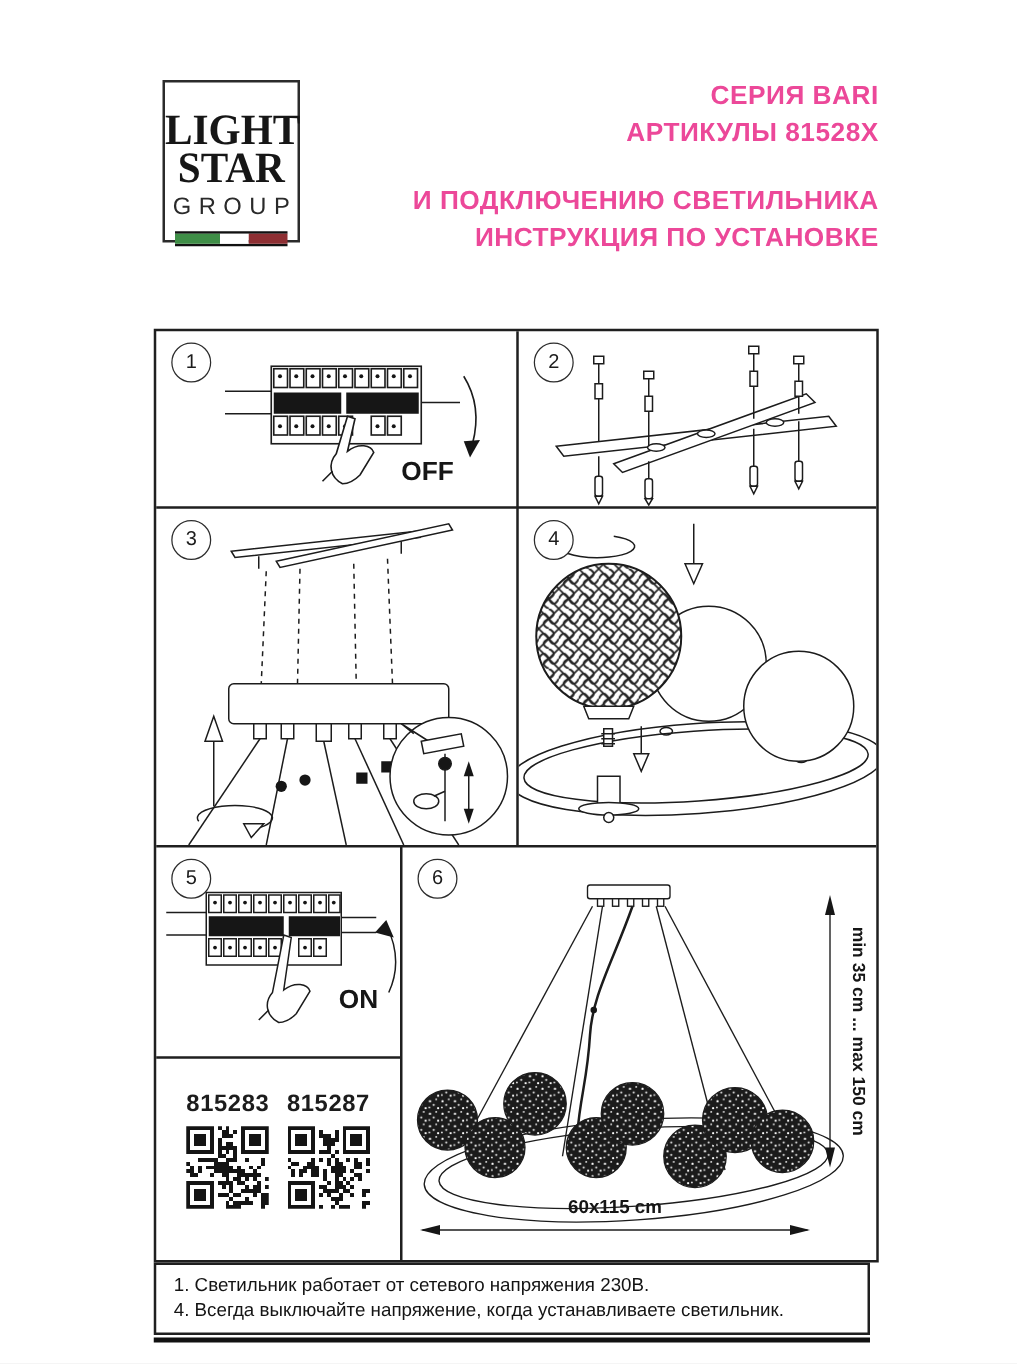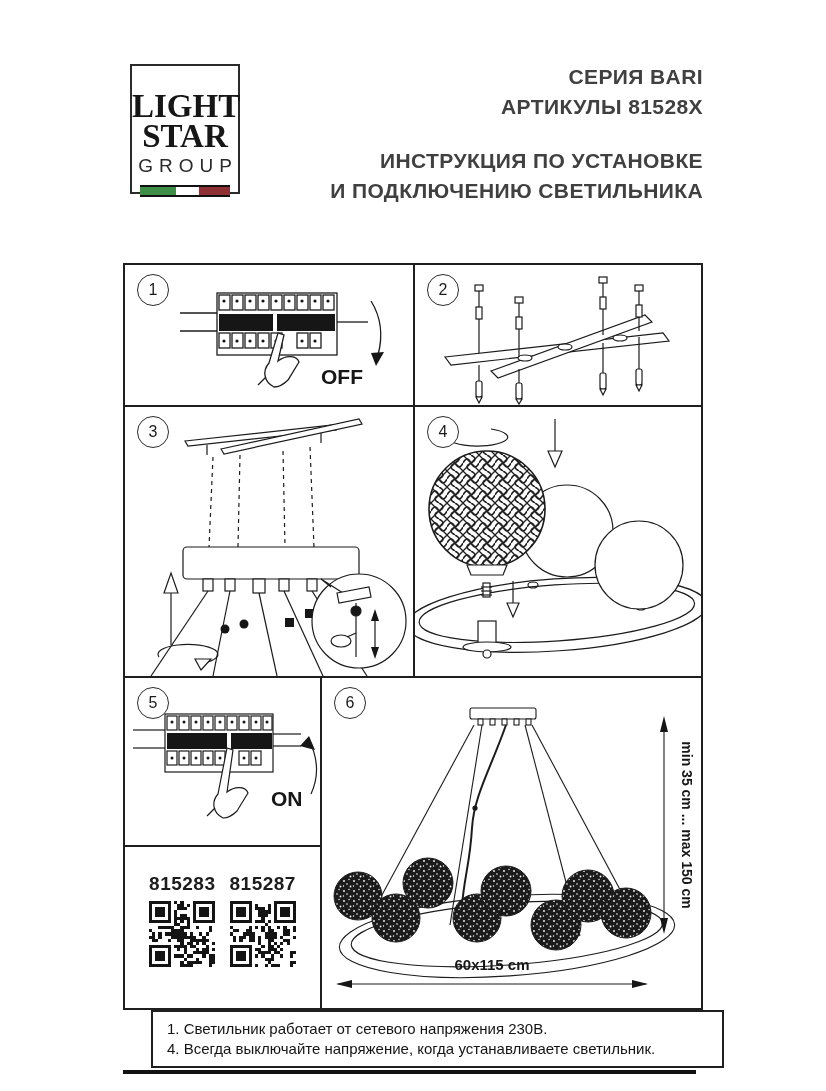--- a/index.html
+++ b/index.html
@@ -7,21 +7,21 @@
         font-family:"Liberation Sans",sans-serif;color:#1c1c1c;overflow:hidden;}
   
   .logo-box{position:absolute;left:130px;top:64px;width:110px;height:130px;
             border:2px solid #2b2b2b;box-sizing:border-box;text-align:center;padding-top:24px;}
   .logo-word{font-family:"Liberation Serif",serif;font-weight:bold;font-size:33px;line-height:30px;
              letter-spacing:0px;color:#161616;transform:scaleY(1.05);}
   .logo-group{font-size:19px;letter-spacing:6px;margin-top:5px;color:#2a2a2a;text-indent:6px;}
   .logo-flag{width:90px;height:8px;margin:8px auto 0;border-top:2px solid #111;border-bottom:2px solid #111;
              display:flex;}
   .flag-seg{height:100%;}
-  .hdr{position:absolute;right:123px;top:62px;text-align:right;font-weight:bold;color:#404040;}
+  .hdr{position:absolute;right:123px;top:62px;text-align:right;font-weight:bold;color:#ec4899;}
   .hdr-line{font-size:21px;line-height:30px;letter-spacing:0.4px;}
   .hdr-instr{margin-top:24px;font-size:22px;line-height:30px;letter-spacing:0.3px;}
   
   .grid{position:absolute;left:123px;top:263px;width:580px;height:747px;
         border:2px solid #1f1f1f;box-sizing:border-box;}
   .gline{position:absolute;background:#1f1f1f;}
   .cell{position:absolute;box-sizing:border-box;}
   .stepnum{position:absolute;left:12px;top:9px;width:30px;height:30px;border:1.7px solid #2c2c2c;
            border-radius:50%;display:flex;align-items:center;justify-content:center;
            font-size:16px;font-weight:500;background:#fff;z-index:3;}
@@ -30,21 +30,21 @@
   .art{position:absolute;left:0;top:0;}
   
   .qr-wrap{position:absolute;left:0;top:582px;width:195px;height:161px;display:flex;
            justify-content:center;gap:14px;padding-top:26px;box-sizing:border-box;}
   .qr-col{text-align:center;}
   .qr-num{font-size:19px;font-weight:bold;letter-spacing:0.5px;margin-bottom:6px;}
   .qr{width:66px;height:66px;shape-rendering:crispEdges;}
   .qr rect{fill:#141414;}
   
   .footnotes{position:absolute;left:123px;top:1010px;width:573px;height:58px;
-             border:2px solid #1f1f1f;box-sizing:border-box;padding:7px 14px;margin-left:28px;}
+             border:2px solid #1f1f1f;box-sizing:border-box;padding:7px 14px;}
   .fn-line{font-size:15px;line-height:20px;color:#141414;}
   .bottom-bar{position:absolute;left:123px;top:1070px;width:573px;height:4px;background:#111;}
 </style>
 </head>
 <body>
 
 <div class="page">
 
   <svg width="0" height="0" style="position:absolute" aria-hidden="true">
     <defs>
@@ -74,22 +74,22 @@
       <div class="flag-seg" style="width:40%;background:#3f8e47"></div>
       <div class="flag-seg" style="width:26%;background:#ffffff"></div>
       <div class="flag-seg" style="width:34%;background:#8e2f33"></div>
     </div>
   </div>
 
   <div class="hdr">
     <div class="hdr-line">СЕРИЯ BARI</div>
     <div class="hdr-line">АРТИКУЛЫ 81528X</div>
     <div class="hdr-instr">
+      <div class="hdr-line">И ПОДКЛЮЧЕНИЮ СВЕТИЛЬНИКА</div>
       <div class="hdr-line">ИНСТРУКЦИЯ ПО УСТАНОВКЕ</div>
-      <div class="hdr-line">И ПОДКЛЮЧЕНИЮ СВЕТИЛЬНИКА</div>
     </div>
   </div>
 
   <div class="grid">
 
     <div class="gline" style="left:288px;top:0;width:2px;height:411px"></div>
     <div class="gline" style="left:0;top:140px;width:576px;height:2px"></div>
     <div class="gline" style="left:0;top:411px;width:576px;height:2px"></div>
     <div class="gline" style="left:195px;top:411px;width:2px;height:332px"></div>
     <div class="gline" style="left:0;top:580px;width:195px;height:2px"></div>

